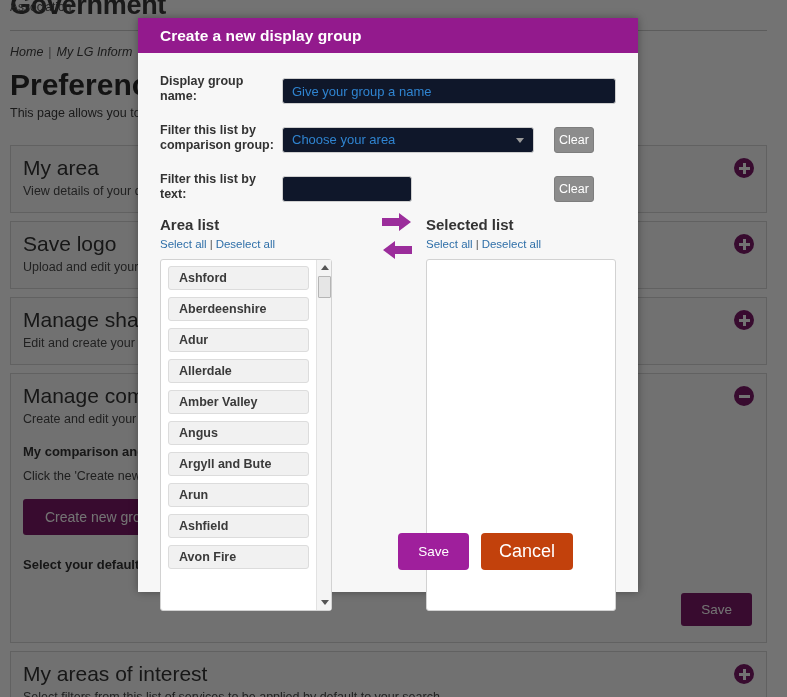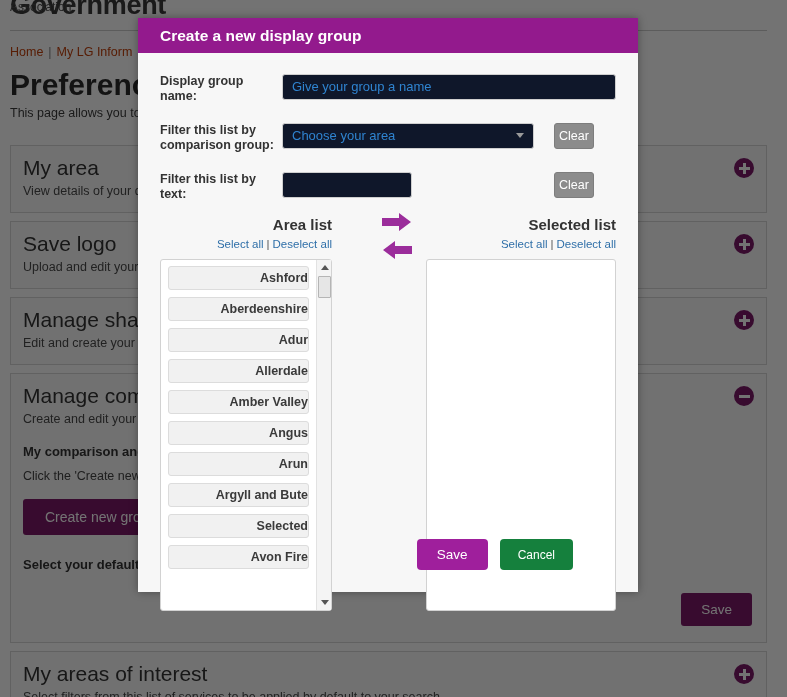--- a/index.html
+++ b/index.html
@@ -34,21 +34,21 @@
   }
   .hdr-rule {
     position: absolute; left: 10px; right: 20px; top: 30px;
     border-top: 1px solid #cdcdcd;
   }
   .breadcrumb {
     position: absolute; left: 10px; top: 45px;
     font-size: 12.5px; color: #2f6fa8;
   }
   .breadcrumb span.sep { color: #888; margin: 0 5px; }
-  .breadcrumb a { color: #c2410c; text-decoration: none; }
+  .breadcrumb a { color: #404040; text-decoration: none; font-style: italic; }
   .page-title {
     position: absolute; left: 10px; top: 68px;
     font-size: 30px; font-weight: bold; color: #2b2b2b;
   }
   .page-intro {
     position: absolute; left: 10px; top: 105px;
     font-size: 12.5px; color: #3b3b3b; line-height: 16px;
     width: 740px;
   }
 
@@ -113,21 +113,21 @@
   .modal-header {
     background: #931a8d;
     color: #fff;
     height: 35px;
     display: flex; align-items: center;
     padding-left: 22px;
     font-size: 15.5px; font-weight: bold;
   }
   .modal-body { padding: 16px 22px 0 22px; position: relative; }
 
-  .frow { display: flex; align-items: center; margin-bottom: 14px; }
+  .frow { display: flex; align-items: flex-end; margin-bottom: 14px; }
   .flabel {
     width: 122px; flex: none;
     font-size: 12.5px; font-weight: bold; color: #333;
     line-height: 15px; padding-top: 5px;
   }
   .fld {
     border: 1px solid #cfcfcf; border-radius: 3px;
     background: #0f172a; height: 26px;
     font-size: 13px; color: #2f84d0;
     padding: 0 9px; line-height: 24px;
@@ -152,21 +152,21 @@
   .btn-clear {
     background: #8c8c8c; color: #fff;
     border: 1px solid #7d7d7d; border-radius: 3px;
     font-size: 12.5px; padding: 5px 4px;
     margin-left: 20px; cursor: pointer;
     font-family: "Liberation Sans", sans-serif;
   }
   .clear-slot-a { margin-left: 20px; }
   .clear-slot-b { margin-left: 142px; }
 
-  .lists { display: flex; margin-top: 0; text-align: right; }
+  .lists { display: flex; margin-top: 0; }
   .list-col { width: 190px; }
   .list-col.right { margin-left: 94px; }
   .list-title { font-size: 15px; font-weight: bold; color: #333; margin-bottom: 5px; }
   .list-links { font-size: 11.5px; color: #2f6fa8; margin-bottom: 9px; }
   .list-links a { color: #2f6fa8; text-decoration: none; }
   .list-links .bar { color: #555; margin: 0 3px; }
 
   .listbox {
     border: 1px solid #d2d2d2; border-radius: 3px;
     background: #fff;
@@ -223,22 +223,22 @@
     position: absolute; left: 0; right: 0; bottom: 22px;
     display: flex; justify-content: flex-end;
     padding-right: 65px; gap: 12px;
   }
   .btn-save {
     background: #9f1f9c; color: #fff; border: none; border-radius: 4px;
     font-size: 13.5px; padding: 8px 20px; cursor: pointer;
     font-family: "Liberation Sans", sans-serif;
   }
   .btn-cancel {
-    background: #15803d; color: #fff; border: none; border-radius: 4px;
-    font-size: 12px; padding: 8px 18px; cursor: pointer;
+    background: #c2410c; color: #fff; border: none; border-radius: 4px;
+    font-size: 18px; padding: 8px 18px; cursor: pointer;
     font-family: "Liberation Sans", sans-serif;
   }
 </style>
 </head>
 <body>
 
 <div id="page">
 
   <div class="bg-page">
 
@@ -348,23 +348,23 @@
             <a href="#">Select all</a><span class="bar">|</span><a href="#">Deselect all</a>
           </div>
           <div class="listbox">
             <div class="items" id="area-items">
                 <div class="area-item">Ashford</div>
                 <div class="area-item">Aberdeenshire</div>
                 <div class="area-item">Adur</div>
                 <div class="area-item">Allerdale</div>
                 <div class="area-item">Amber Valley</div>
                 <div class="area-item">Angus</div>
+                <div class="area-item">Argyll and Bute</div>
                 <div class="area-item">Arun</div>
-                <div class="area-item">Argyll and Bute</div>
-                <div class="area-item">Selected</div>
+                <div class="area-item">Ashfield</div>
                 <div class="area-item">Avon Fire</div>
               </div>
             <div class="sbar">
               <div class="arrow up">
                   <span class="tri-u"></span>
                 </div>
               <div class="thumb"></div>
               <div class="arrow down">
                   <span class="tri-d"></span>
                 </div>

